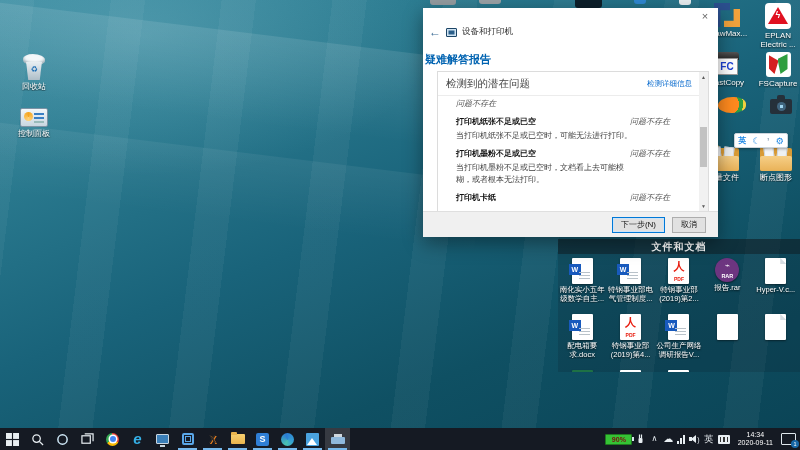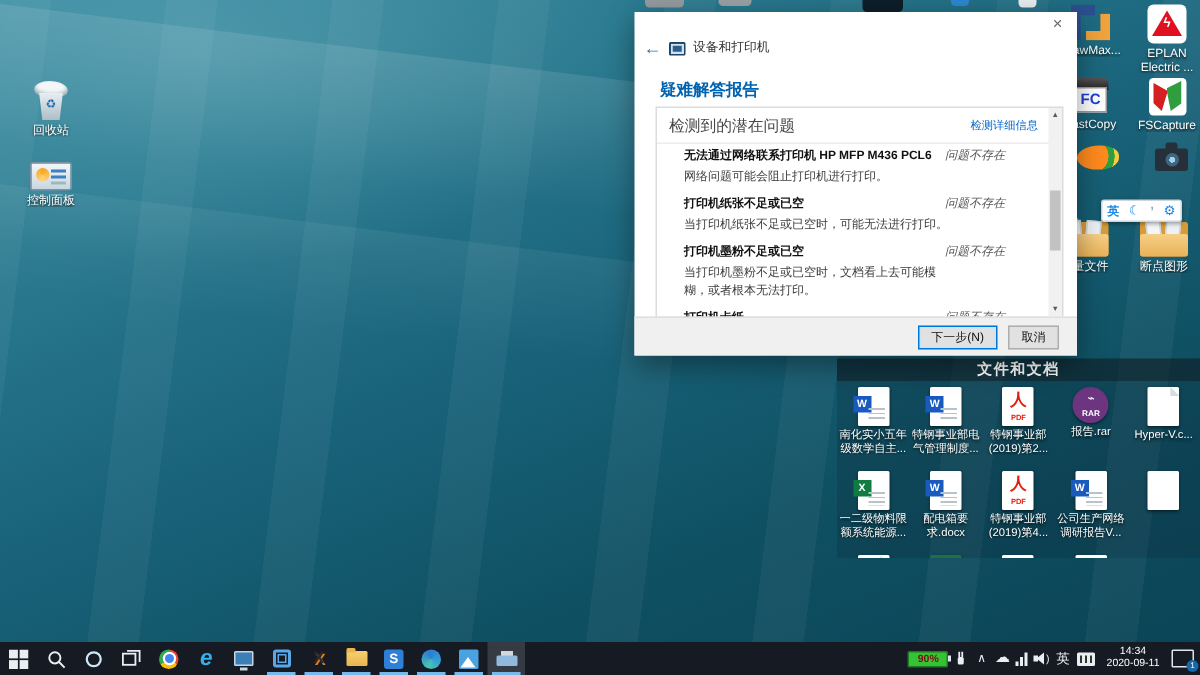--- a/index.html
+++ b/index.html
@@ -124,21 +124,21 @@
   
   .dlg { position:absolute; left:423px; top:8px; width:295px; height:229px; background:#fff; z-index:30;
          box-shadow:0 6px 18px rgba(0,0,0,0.4); font-size:8.5px; color:#222; }
   .dlg .close { position:absolute; right:5px; top:1px; width:16px; height:14px; text-align:center;
                 color:#666; font-size:11px; line-height:14px; cursor:default; }
   .dlg .nav { position:absolute; left:6px; top:18px; display:flex; align-items:center; gap:5px; }
   .dlg .back { color:#3e6d96; font-size:12px; line-height:12px; }
   .dlg .appico { width:11px; height:9px; background:#2b5f8a; border:1px solid #1d4566; border-radius:1px;
                  box-shadow:inset 0 0 0 1.5px #cfe3f2; }
   .dlg .apptitle { font-size:8.5px; color:#333; }
-  .dlg .heading { position:absolute; left:17px; top:44px; color:#0063b1; font-weight:bold; font-size:11px; }
+  .dlg .heading { position:absolute; left:2px; top:44px; color:#0063b1; font-weight:bold; font-size:11px; }
   .listbox { position:absolute; left:14px; top:63px; width:272px; height:141px; border:1px solid #dcdcdc; }
   .lhead { display:flex; align-items:center; justify-content:space-between; height:24px;
            padding:0 16px 0 8px; border-bottom:1px solid #ececec; }
   .lhead .ltitle { font-size:10.5px; color:#474747; }
   .lhead .llink { font-size:7.5px; color:#0066cc; cursor:pointer; }
   .items { padding-right:12px; }
   .pi { padding:2px 0 4px 18px; }
   .pi .row1 { display:flex; }
   .pi .ptitle { flex:1; font-weight:bold; font-size:8px; line-height:12px; color:#111; }
   .pi .pstatus { width:66px; font-style:italic; font-size:8px; line-height:12px; color:#555; }
@@ -313,27 +313,20 @@
             <span class="rb">⌁</span>
             <span class="rt">RAR</span>
           </div>
         <div class="flbl">报告.rar</div>
       </div>
       <div class="fcell">
         <div class="fi plain"></div>
         <div class="flbl">Hyper-V.c...</div>
       </div>
       <div class="fcell">
-        <div class="fi excel">
-            <span class="bdg">X</span>
-            <span class="lines"></span>
-          </div>
-        <div class="flbl">一二级物料限额系统能源...</div>
-      </div>
-      <div class="fcell">
         <div class="fi word">
             <span class="bdg">W</span>
             <span class="lines"></span>
           </div>
         <div class="flbl">配电箱要求.docx</div>
       </div>
       <div class="fcell">
         <div class="fi pdf">
             <span class="pa">人</span>
             <span class="pt">PDF</span>
@@ -376,24 +369,22 @@
     <div class="heading">疑难解答报告</div>
 
     <div class="listbox">
       <div class="lhead">
         <span class="ltitle">检测到的潜在问题</span>
         <span class="llink">检测详细信息</span>
       </div>
       <div class="items">
         <div class="pi">
           <div class="row1">
-            <div class="ptitle">无法通过网络联系打印机 HP MFP M436 PCL6</div>
             <div class="pstatus">问题不存在</div>
           </div>
-          <div class="pdesc">网络问题可能会阻止打印机进行打印。</div>
         </div>
         <div class="pi">
           <div class="row1">
             <div class="ptitle">打印机纸张不足或已空</div>
             <div class="pstatus">问题不存在</div>
           </div>
           <div class="pdesc">当打印机纸张不足或已空时，可能无法进行打印。</div>
         </div>
         <div class="pi">
           <div class="row1">

